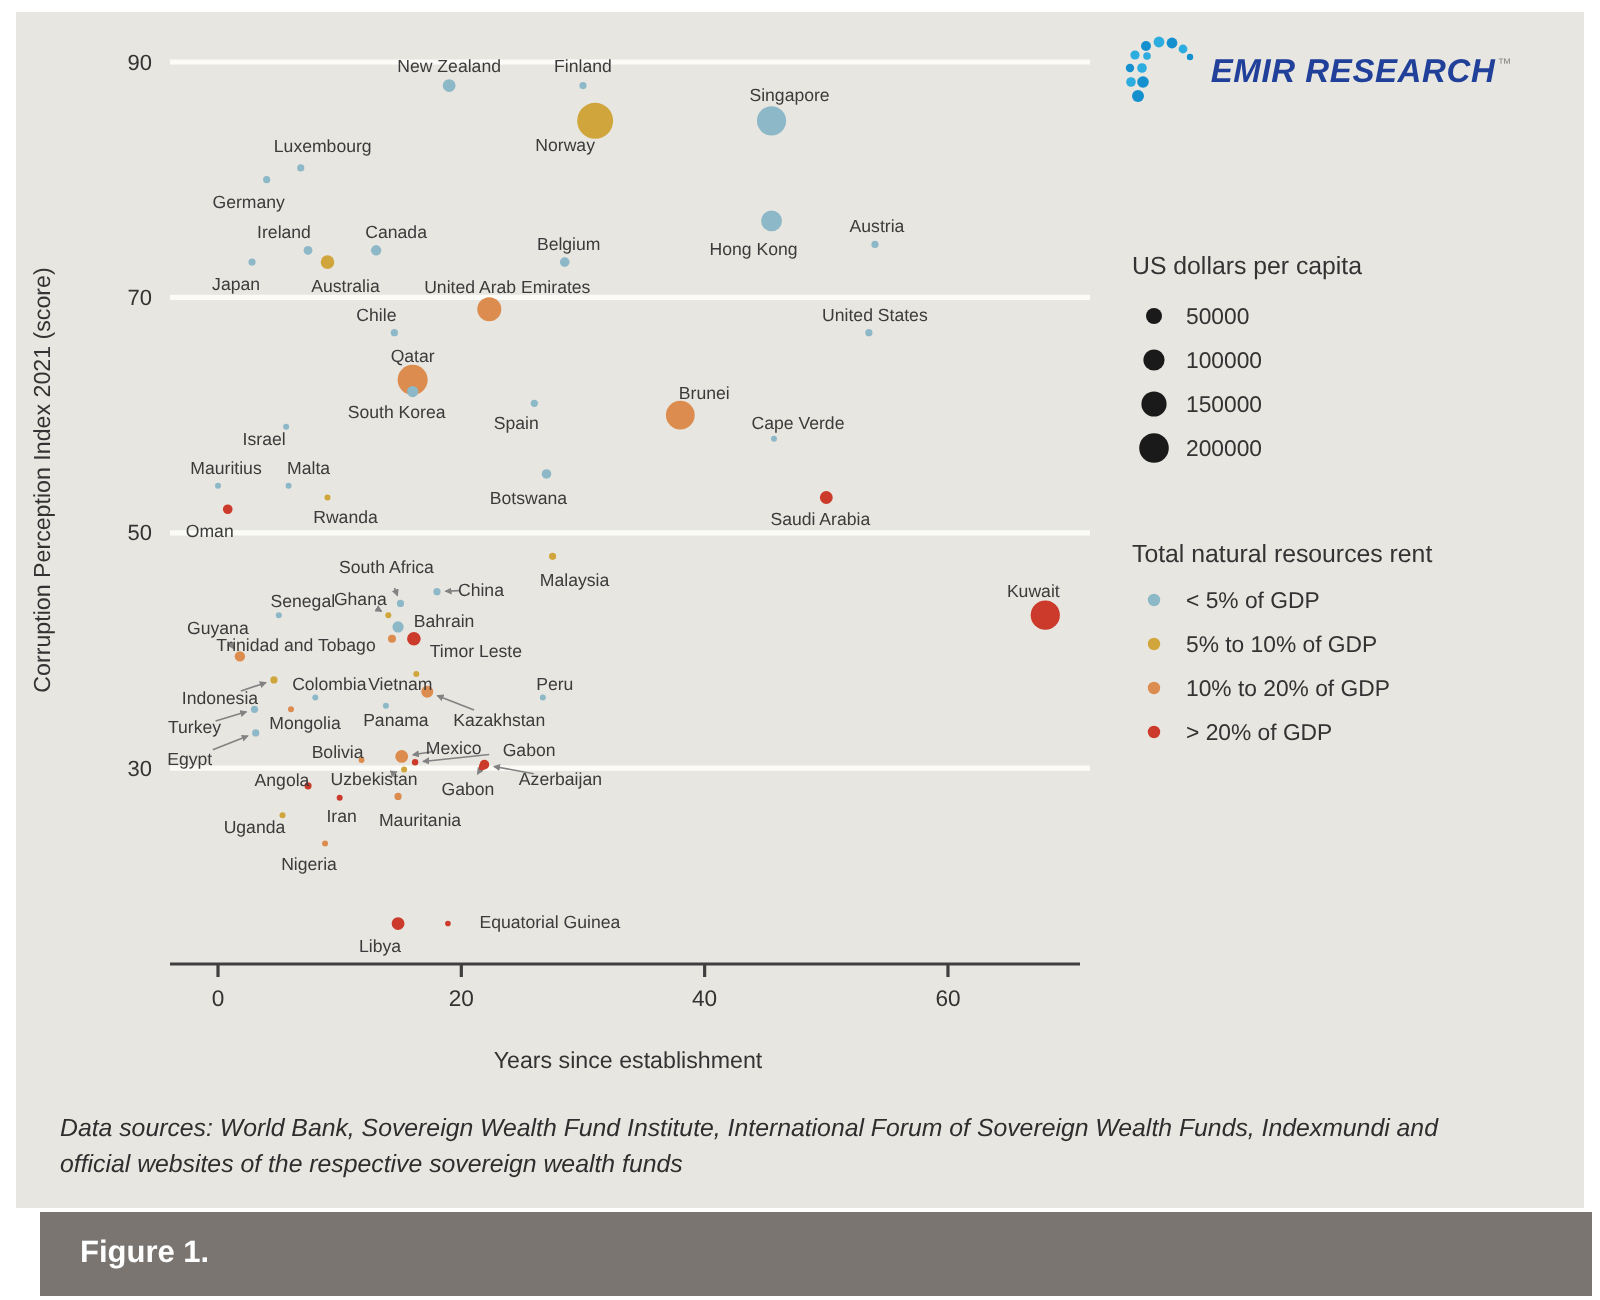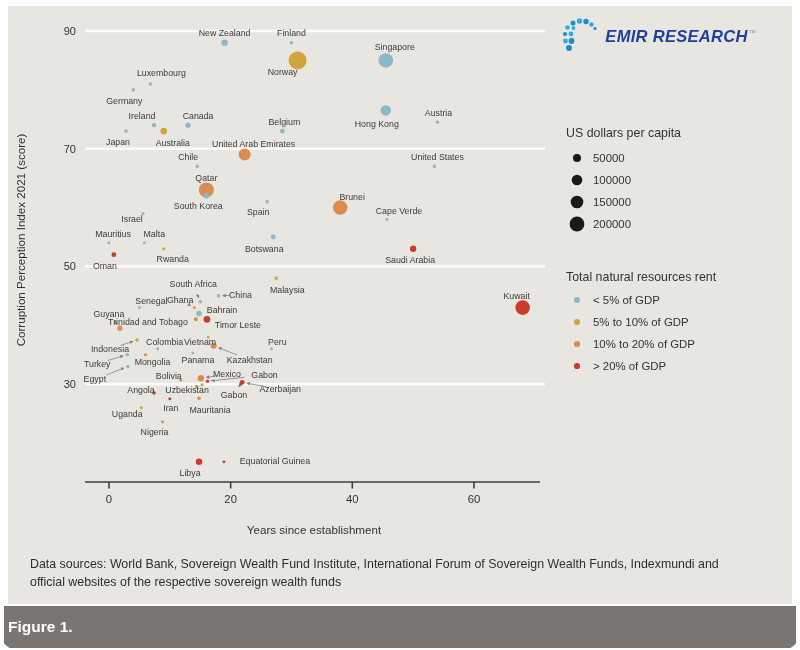--- a/index.html
+++ b/index.html
@@ -1,26 +1,26 @@
 <!DOCTYPE html>
 <html><head>
 <meta charset="utf-8">
 <style>
   html,body{margin:0;padding:0;}
   body{font-family:"Liberation Sans",sans-serif;background:#ffffff;}
-  .page{position:relative;width:800px;height:650px;background:#ffffff;overflow:hidden;border-radius:18px;}
+  .page{position:relative;width:800px;height:650px;background:#ffffff;overflow:hidden;}
   .board{position:absolute;left:8px;top:6px;width:784px;height:598px;background:#e8e6e0;}
   #chart{position:absolute;left:0;top:0;width:800px;height:650px;}
   #chart text{font-family:"Liberation Sans",sans-serif;}
   .logo{position:absolute;top:18px;right:44px;display:flex;align-items:center;gap:7px;}
   .logo-text{font-size:16.5px;font-weight:bold;font-style:italic;color:#20409a;letter-spacing:.3px;white-space:nowrap;}
   .logo-tm{font-size:7px;color:#8a8a8a;vertical-align:super;font-style:normal;font-weight:normal;margin-left:1px;}
-  .sources{position:absolute;left:30px;top:556px;width:712px;font-size:12.4px;line-height:1.42;color:#2e2e2e;}
-  .caption-bar{position:absolute;left:4px;right:4px;bottom:2px;height:42px;background:#7a7571;color:#ffffff;
-    display:flex;align-items:center;padding-left:4px;font-size:15.5px;justify-content:space-between;}
+  .sources{position:absolute;left:30px;top:556px;width:712px;font-style:italic;font-size:12.4px;line-height:1.42;color:#2e2e2e;}
+  .caption-bar{position:absolute;left:20px;right:4px;bottom:2px;height:42px;background:#7a7571;color:#ffffff;
+    display:flex;align-items:center;padding-left:20px;font-size:15.5px;justify-content:space-between;}
   .caption-bar b{font-weight:bold;}
 </style>
 </head>
 <body>
 
 <div class="page">
   <div class="board"></div>
 
   <svg id="chart" viewBox="0 0 800 650" xmlns="http://www.w3.org/2000/svg">
       <defs>

